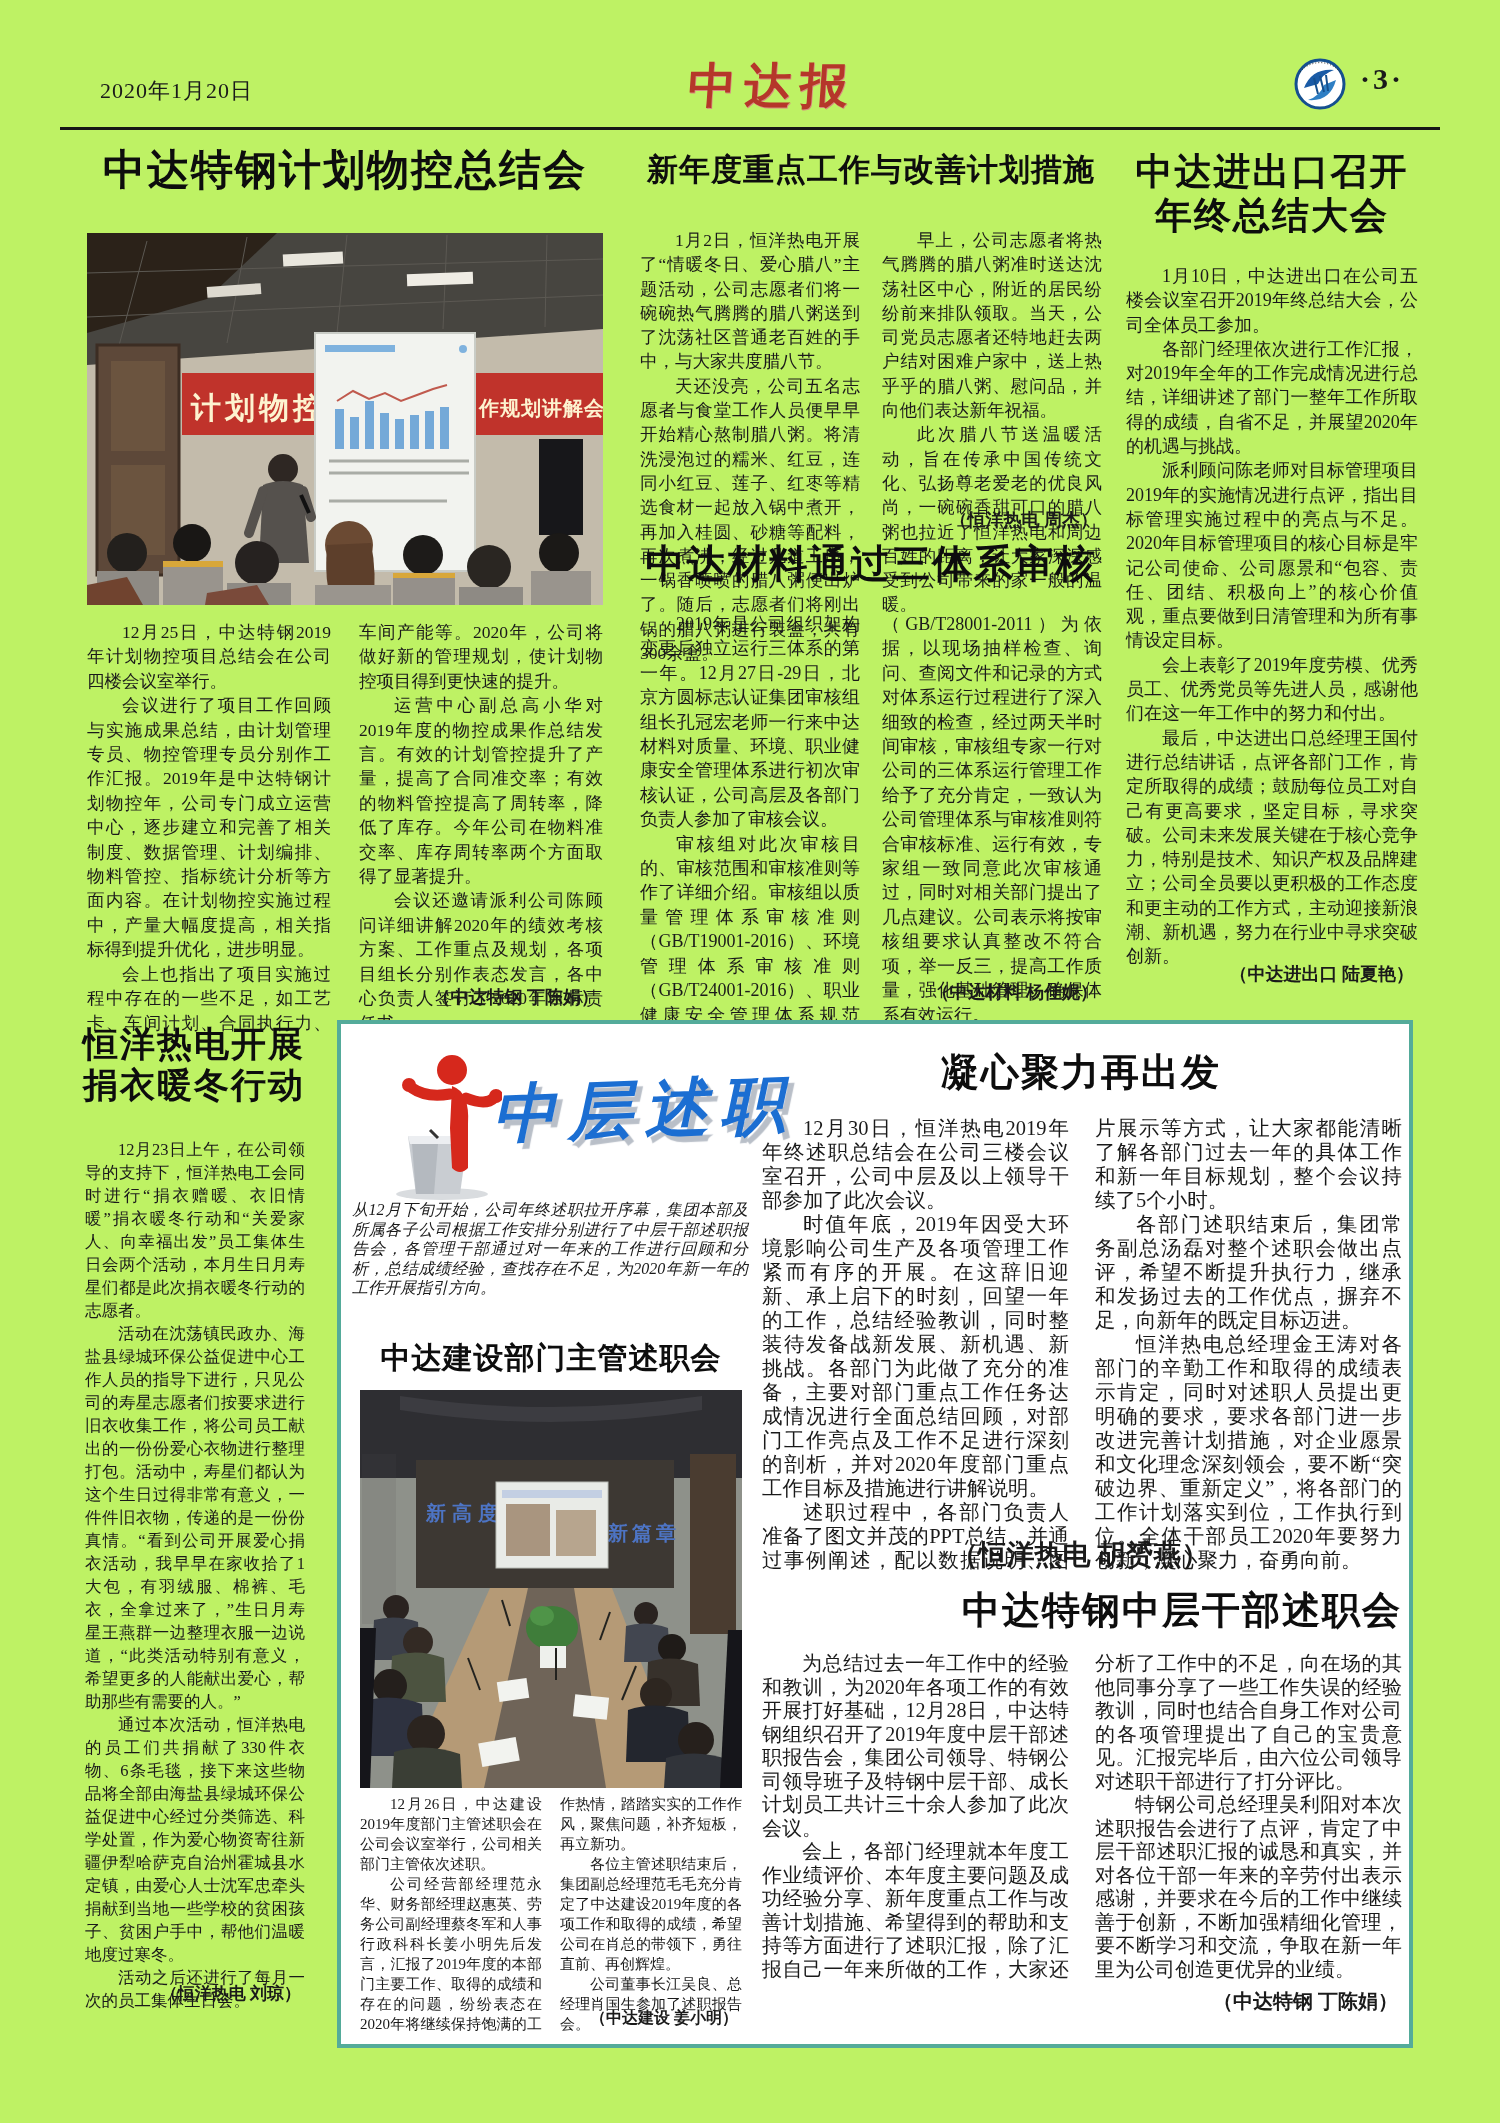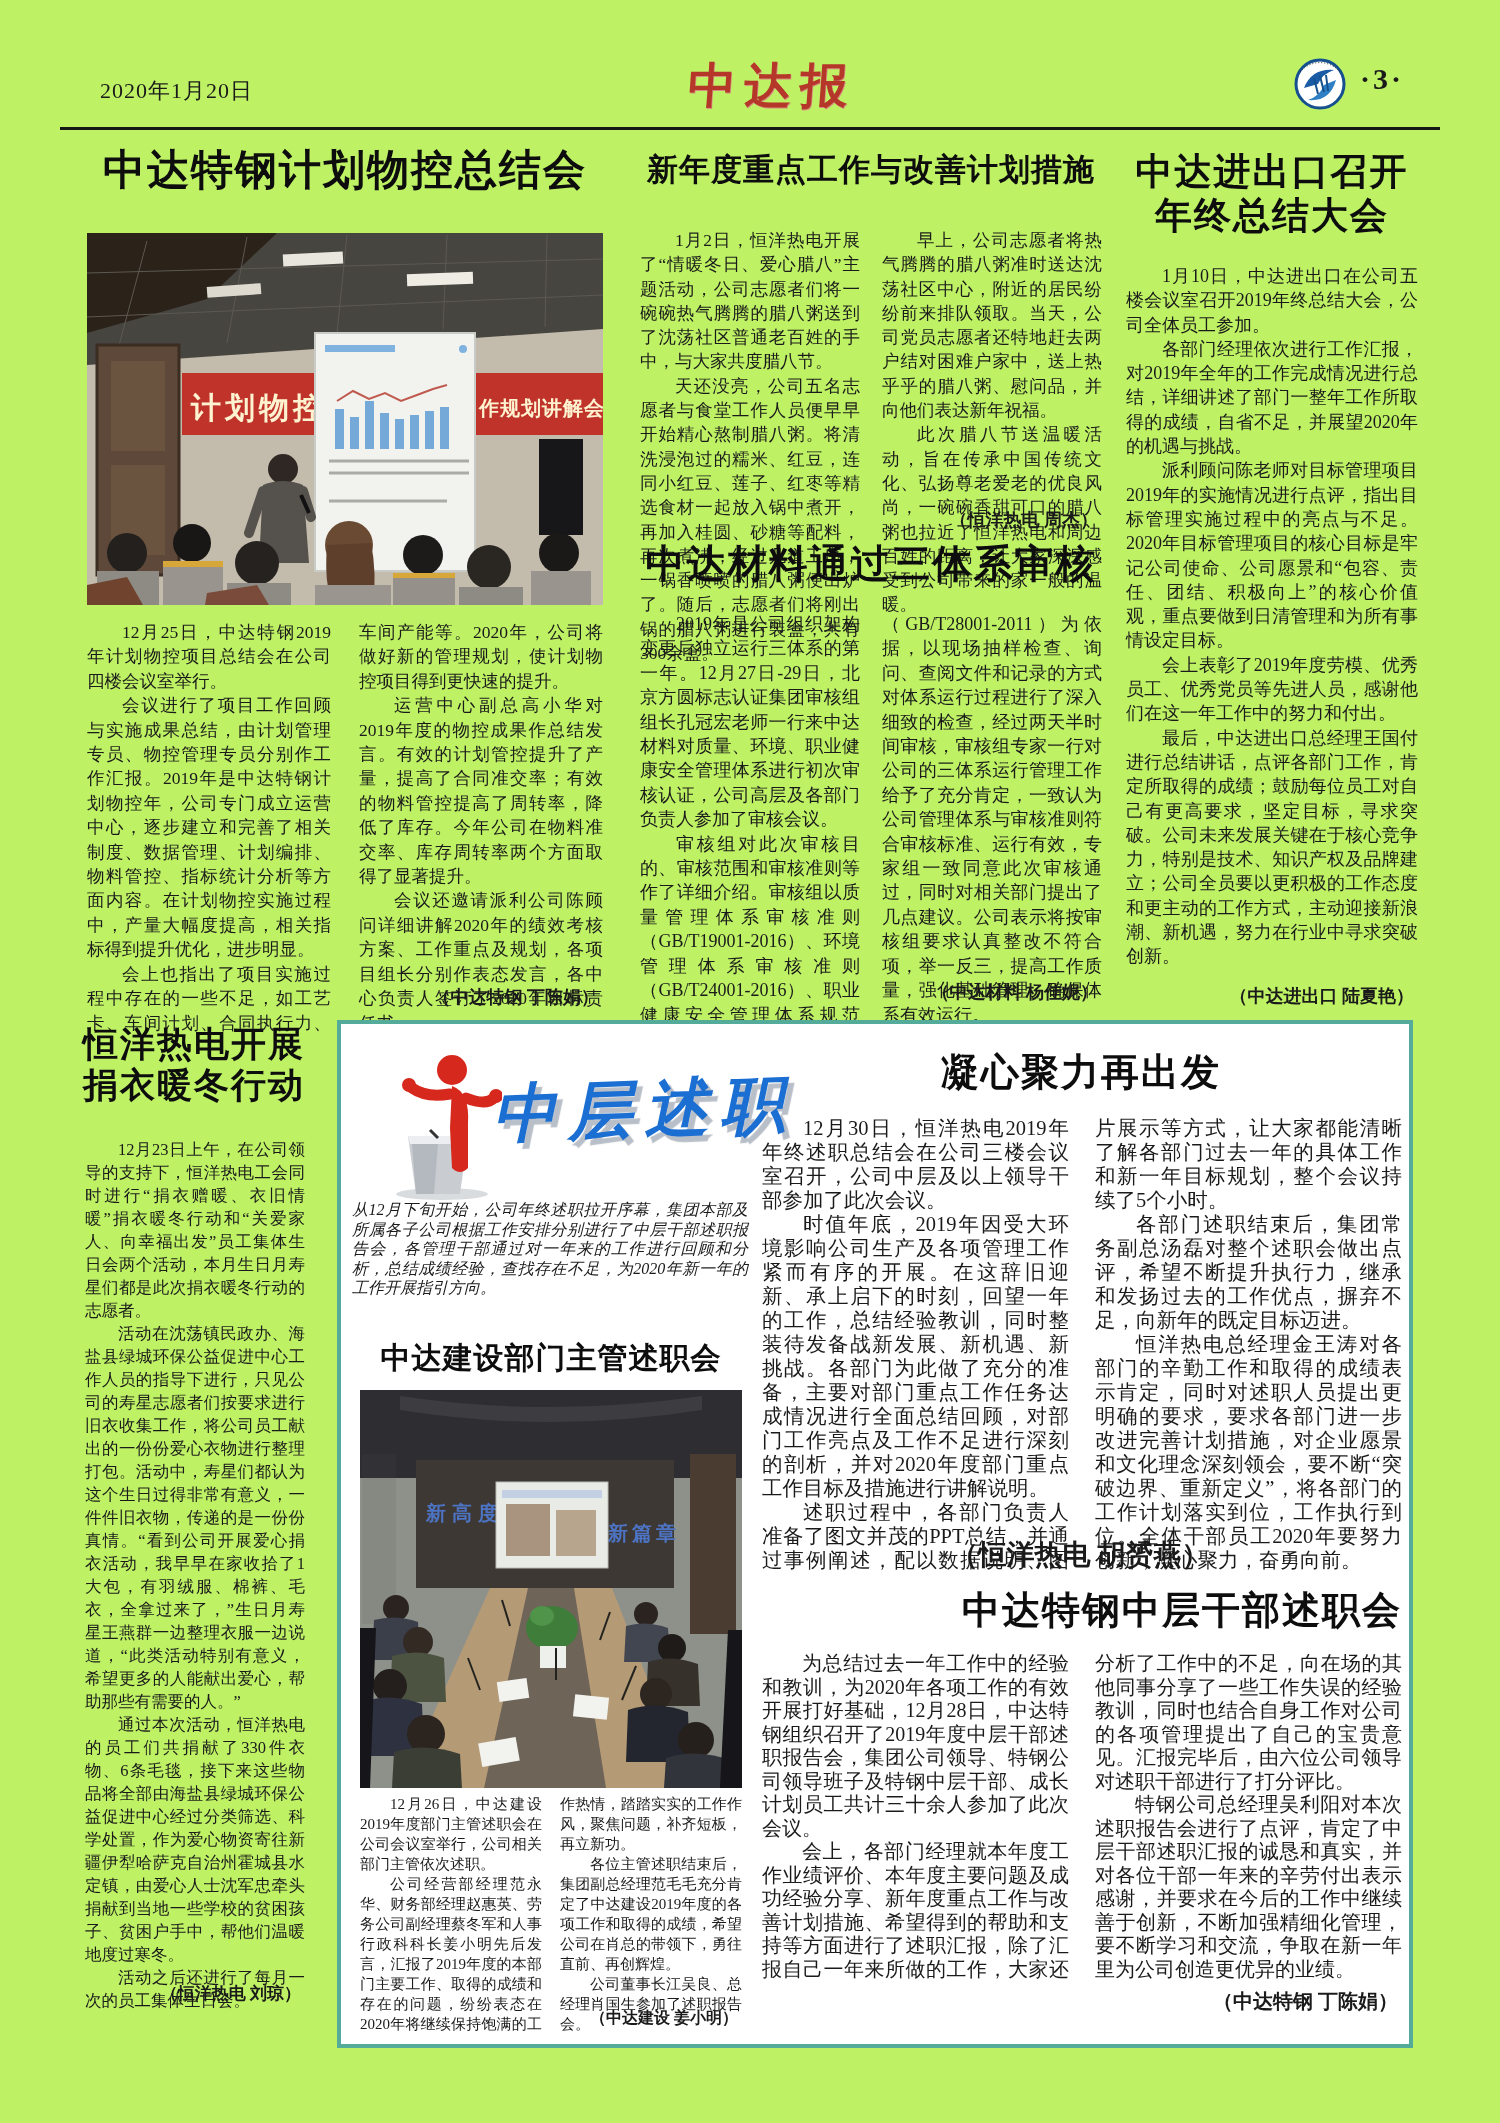--- a/index.html
+++ b/index.html
@@ -179,21 +179,21 @@
     <div>中达进出口召开</div>
     <div>年终总结大会</div>
   </div>
   <div class="abs bodytxt td-text">
       <p class="para">1月10日，中达进出口在公司五楼会议室召开2019年终总结大会，公司全体员工参加。</p>
       <p class="para">各部门经理依次进行工作汇报，对2019年全年的工作完成情况进行总结，详细讲述了部门一整年工作所取得的成绩，自省不足，并展望2020年的机遇与挑战。</p>
       <p class="para">派利顾问陈老师对目标管理项目2019年的实施情况进行点评，指出目标管理实施过程中的亮点与不足。2020年目标管理项目的核心目标是牢记公司使命、公司愿景和“包容、责任、团结、积极向上”的核心价值观，重点要做到日清管理和为所有事情设定目标。</p>
       <p class="para">会上表彰了2019年度劳模、优秀员工、优秀党员等先进人员，感谢他们在这一年工作中的努力和付出。</p>
       <p class="para">最后，中达进出口总经理王国付进行总结讲话，点评各部门工作，肯定所取得的成绩；鼓励每位员工对自己有更高要求，坚定目标，寻求突破。公司未来发展关键在于核心竞争力，特别是技术、知识产权及品牌建立；公司全员要以更积极的工作态度和更主动的工作方式，主动迎接新浪潮、新机遇，努力在行业中寻求突破创新。</p>
     </div>
-  <div class="abs" style="left:1126px;top:962px;width:292px;margin-top:22px;">
+  <div class="abs" style="left:1126px;top:962px;width:292px;">
     <div class="byline" style="font-size:18px;">（中达进出口 陆夏艳）</div>
   </div>
 
   <div class="abs art-title te-title">
     <div>恒洋热电开展</div>
     <div>捐衣暖冬行动</div>
   </div>
   <div class="abs bodytxt te-text">
       <p class="para">12月23日上午，在公司领导的支持下，恒洋热电工会同时进行“捐衣赠暖、衣旧情暖”捐衣暖冬行动和“关爱家人、向幸福出发”员工集体生日会两个活动，本月生日月寿星们都是此次捐衣暖冬行动的志愿者。</p>
       <p class="para">活动在沈荡镇民政办、海盐县绿城环保公益促进中心工作人员的指导下进行，只见公司的寿星志愿者们按要求进行旧衣收集工作，将公司员工献出的一份份爱心衣物进行整理打包。活动中，寿星们都认为这个生日过得非常有意义，一件件旧衣物，传递的是一份份真情。“看到公司开展爱心捐衣活动，我早早在家收拾了1大包，有羽绒服、棉裤、毛衣，全拿过来了，”生日月寿星王燕群一边整理衣服一边说道，“此类活动特别有意义，希望更多的人能献出爱心，帮助那些有需要的人。”</p>

